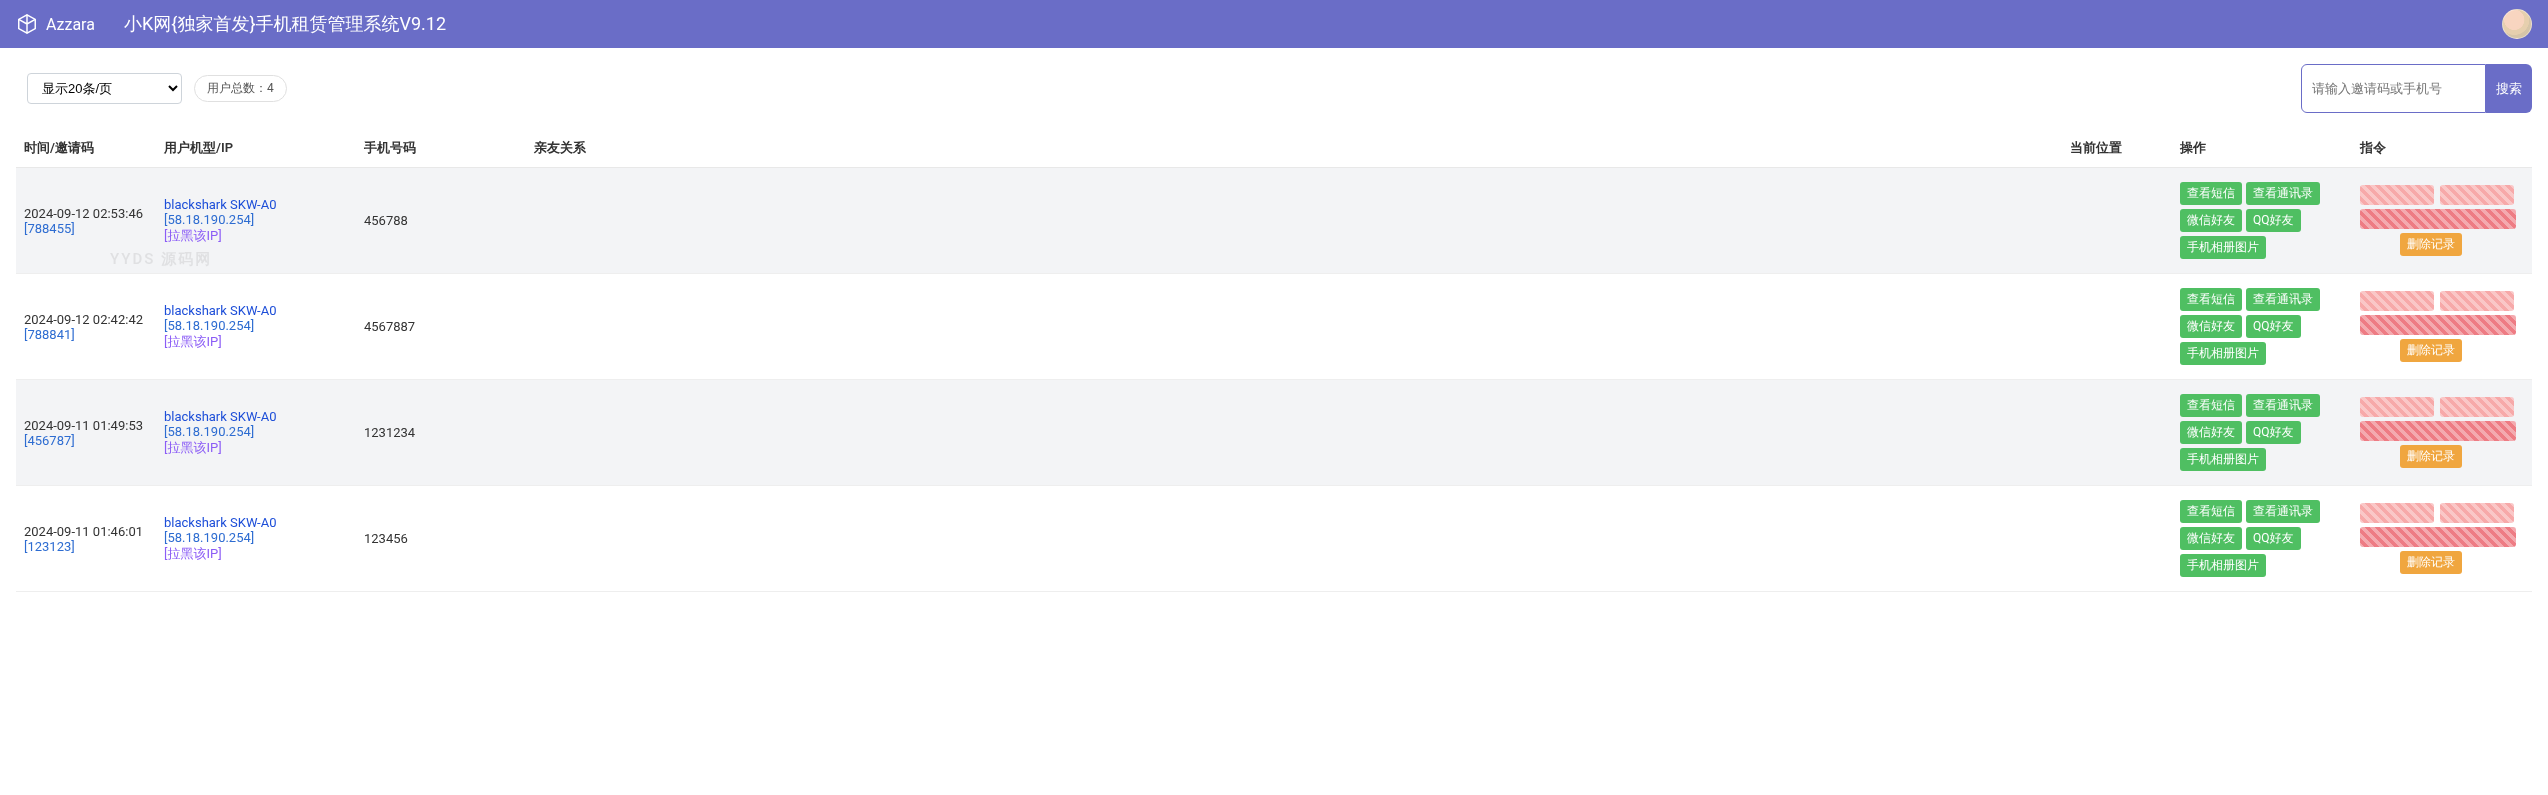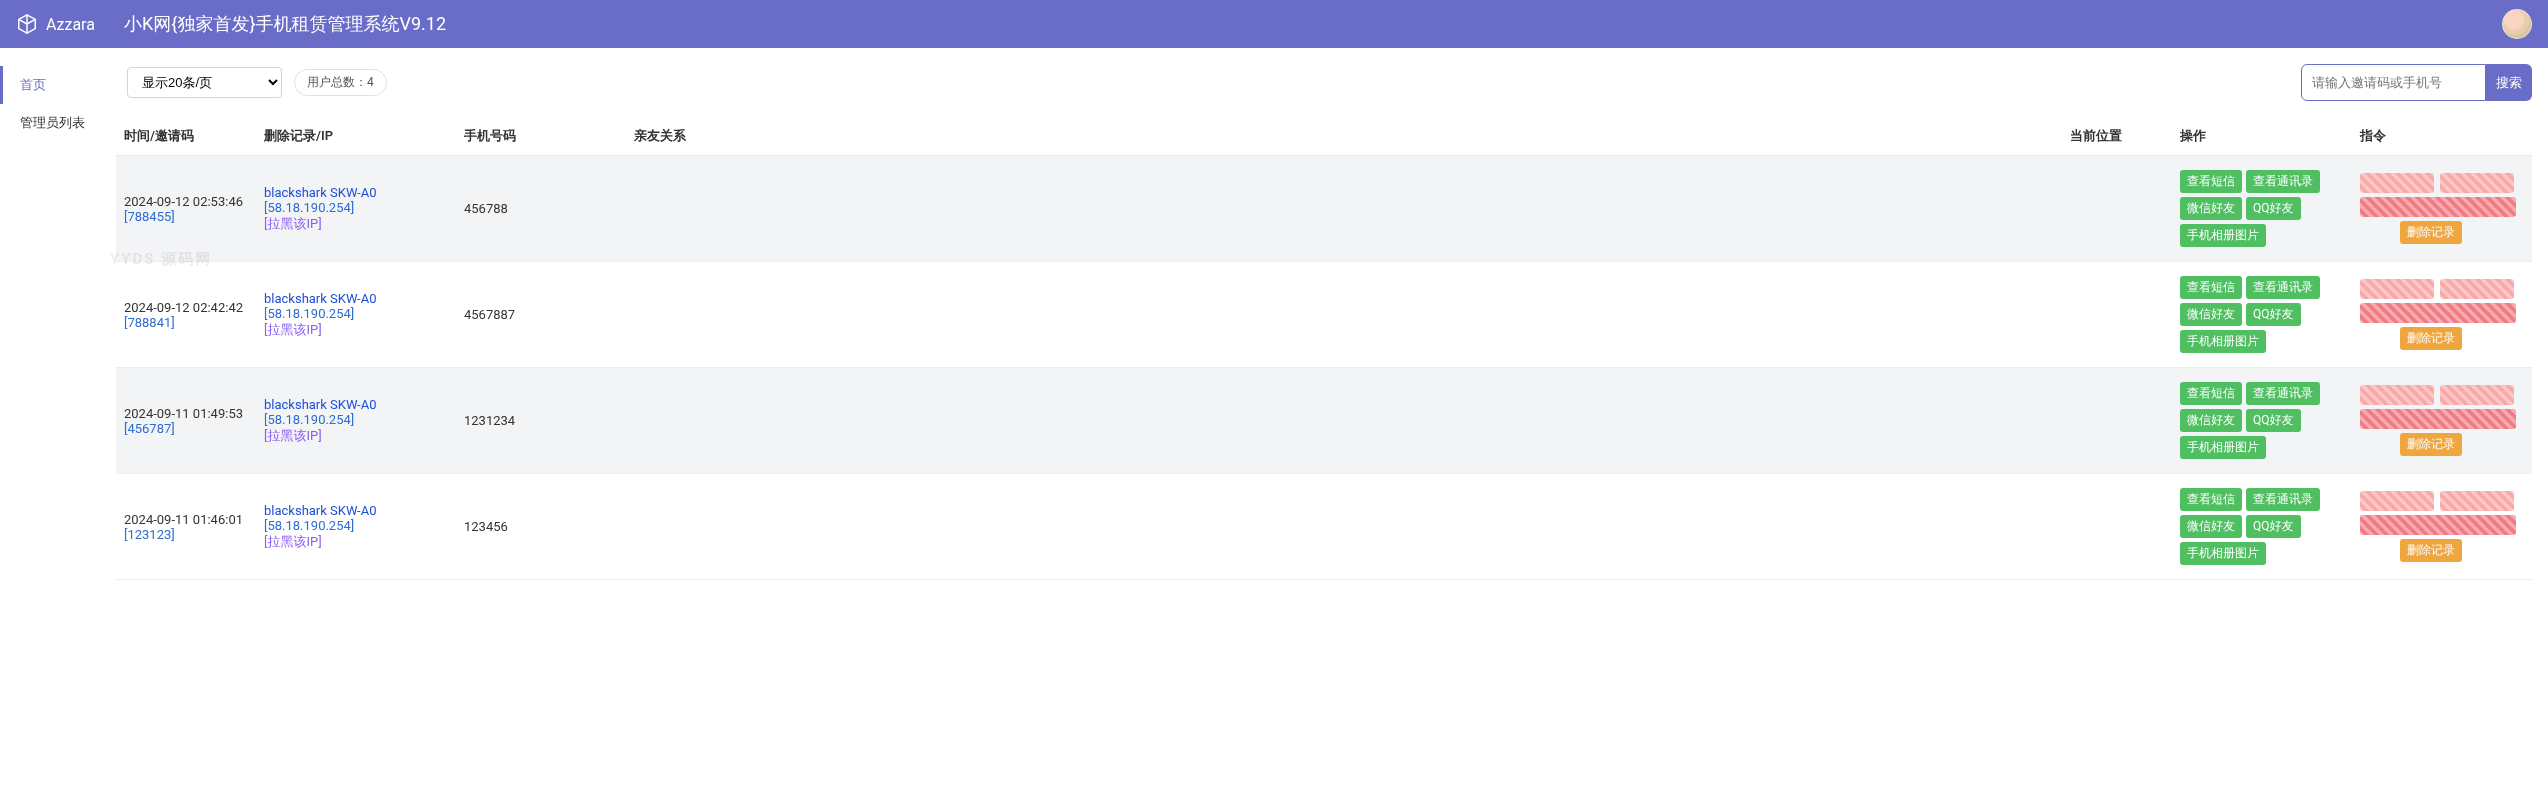--- a/index.html
+++ b/index.html
@@ -88,21 +88,21 @@
       border: 1px solid #e0e0e0;
       border-radius: 16px;
       padding: 4px 12px;
       font-size: 12px;
       color: #555;
     }
     .spacer { flex: 1; }
     .search-input {
       border: 1px solid #6a6dc7;
       border-radius: 6px 0 0 6px;
-      padding: 10px 10px;
+      padding: 16px 10px;
       font-size: 13px;
       width: 185px;
       outline: none;
     }
     .search-btn {
       background: #6a6dc7;
       color: #fff;
       border: none;
       border-radius: 0 6px 6px 0;
       padding: 7px 10px;
@@ -188,45 +188,41 @@
       <path d="M12 2 L21 7 L21 17 L12 22 L3 17 L3 7 Z"></path>
       <path d="M12 2 L12 12 L21 7 M12 12 L3 7 M12 12 L12 22"></path>
     </svg>
     <span class="brand">Azzara</span>
   </div>
   <span class="app-title">小K网{独家首发}手机租赁管理系统V9.12</span>
   <div class="avatar"></div>
 </div>
 
 <div class="layout">
-  <div class="sidebar" id="sidebar">
-      <div class="sidebar-item active">首页</div>
-      <div class="sidebar-item">管理员列表</div>
-    </div>
 
   <div class="main">
     <div class="toolbar">
       <select class="select-page">
         <option>显示20条/页</option>
       </select>
       <span class="user-count">
         <span>用户总数：</span><span>4</span>
       </span>
       <span class="spacer"></span>
       <span class="search-group">
         <input class="search-input" type="text" placeholder="请输入邀请码或手机号" style="">
         <button class="search-btn">搜索</button>
       </span>
     </div>
 
     <table class="data">
       <thead>
         <tr>
           <th class="col-time">时间/邀请码</th>
-          <th class="col-device">删除记录/IP</th>
+          <th class="col-device">用户机型/IP</th>
           <th class="col-phone">手机号码</th>
           <th class="col-rel">亲友关系</th>
           <th class="col-loc">当前位置</th>
           <th class="col-ops">操作</th>
           <th class="col-cmd">指令</th>
         </tr>
       </thead>
       <tbody id="tbody">
           <tr>
             <td>

